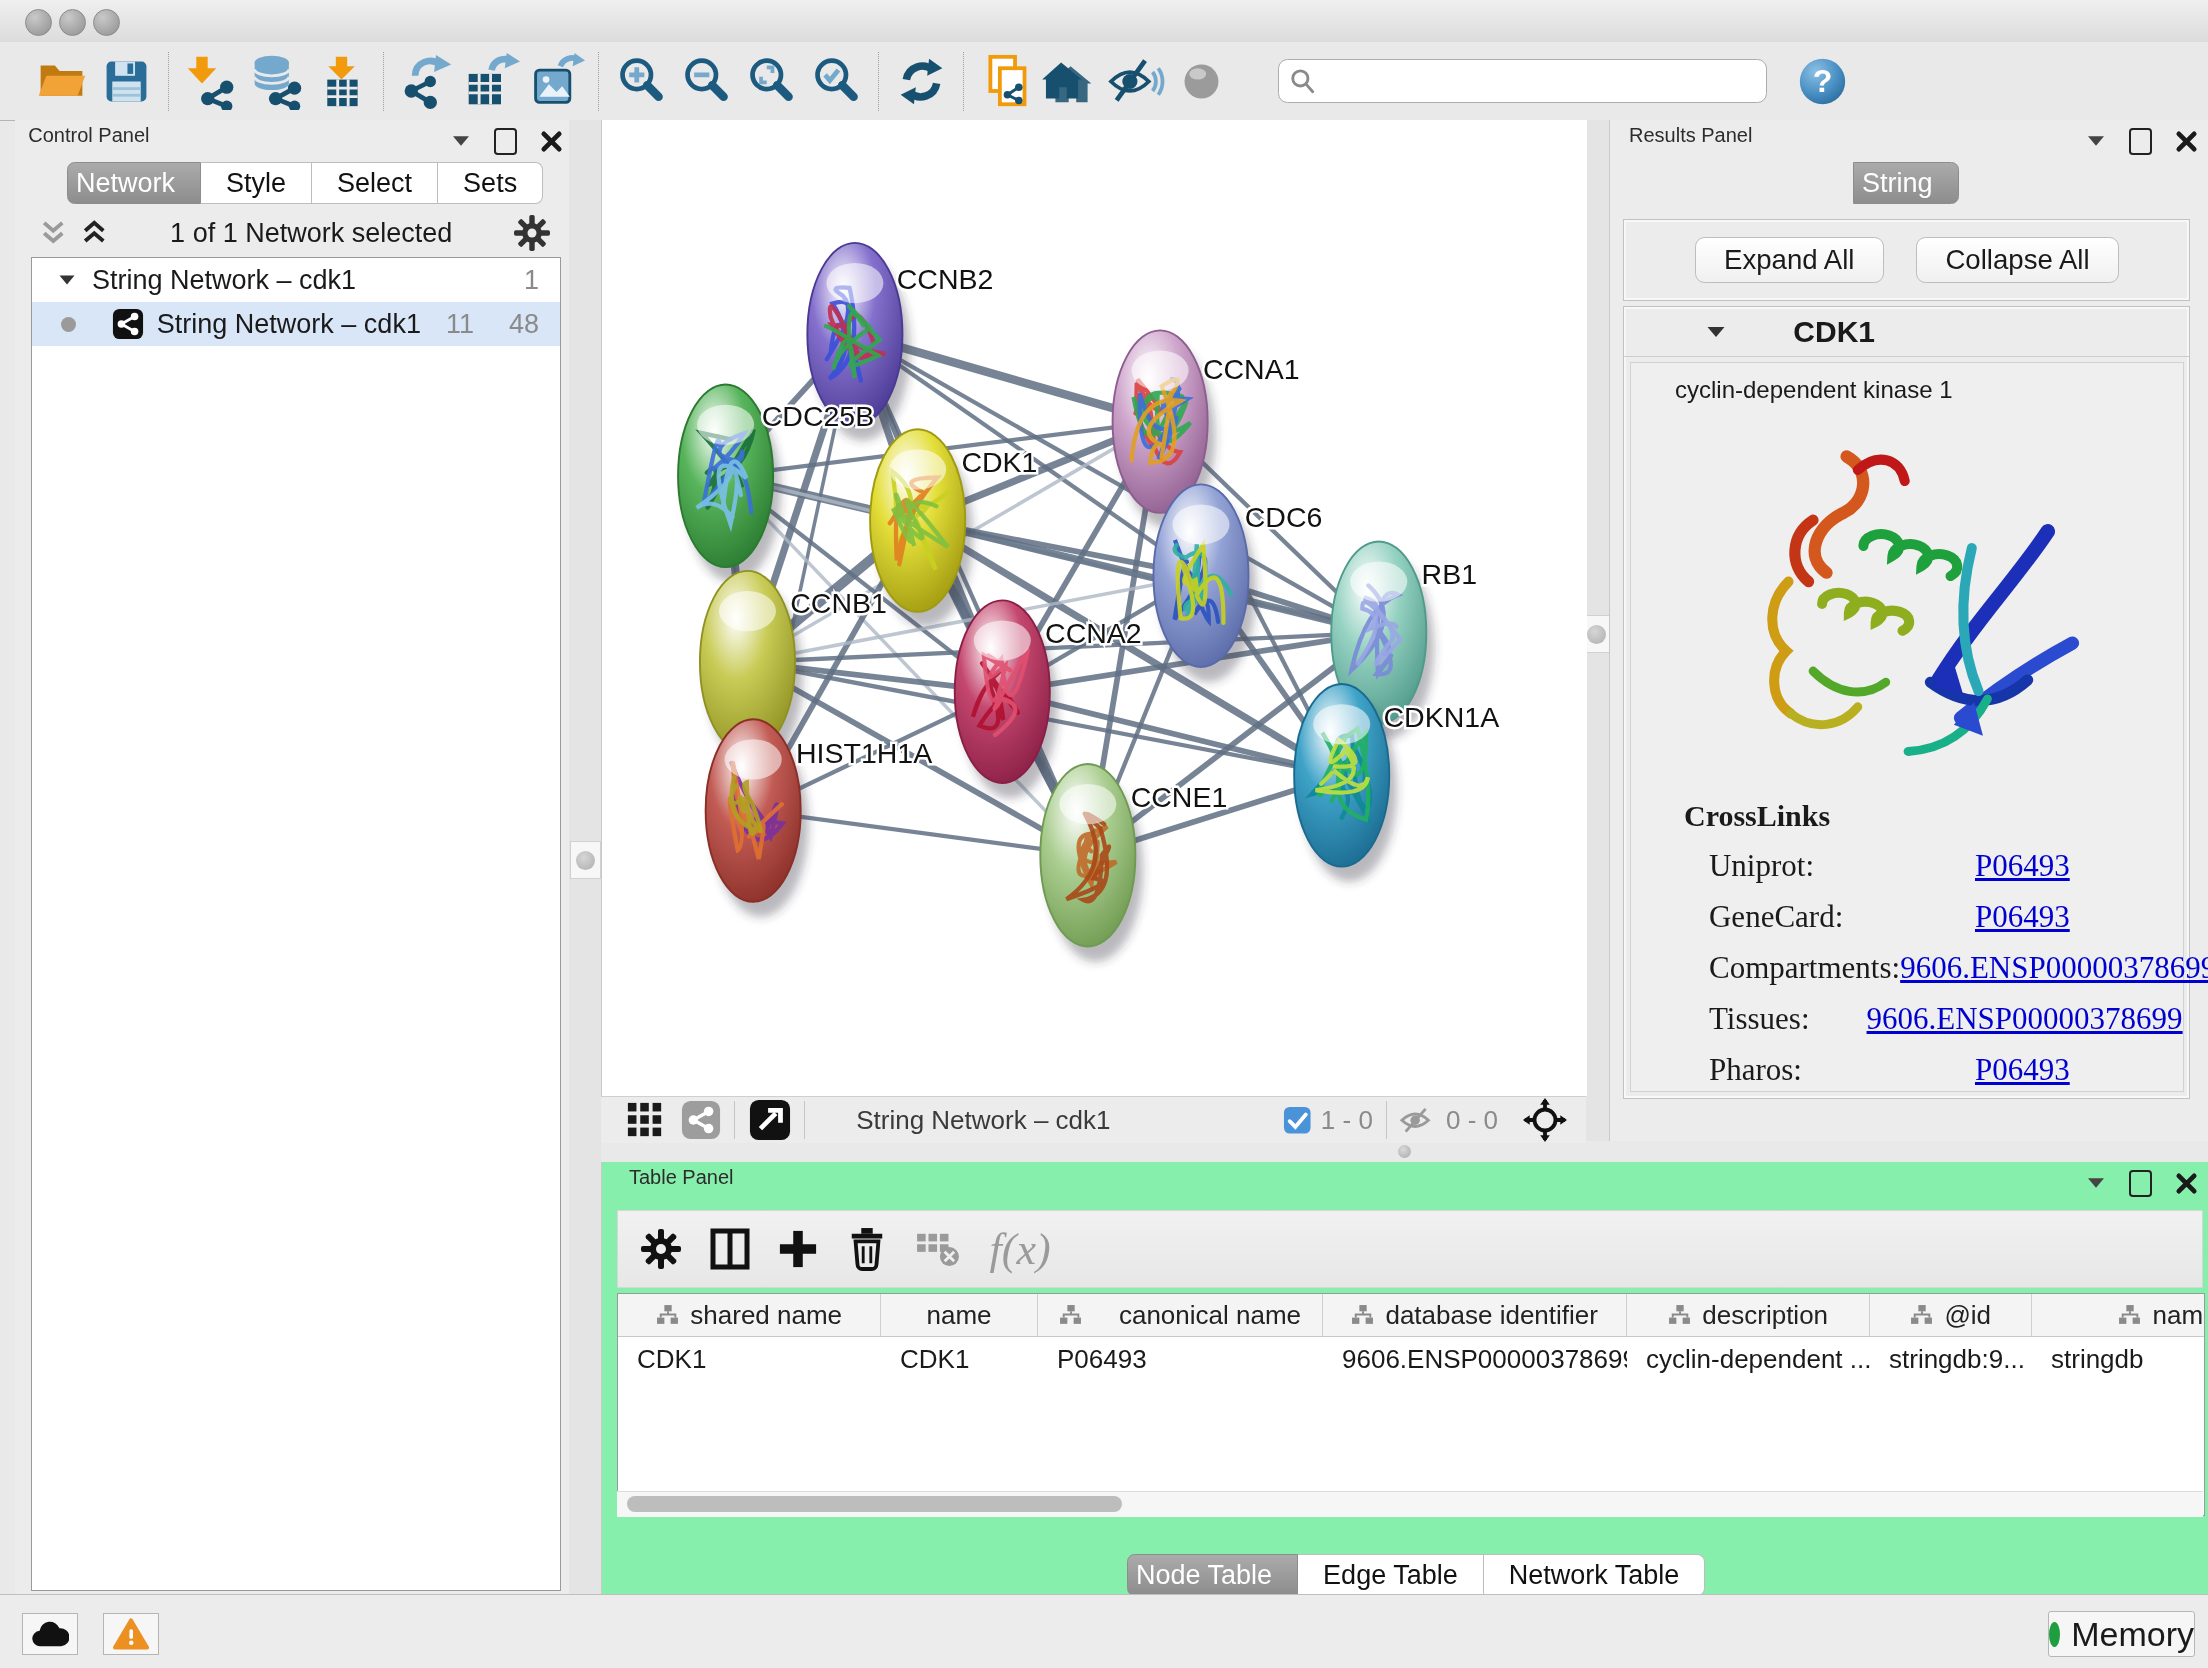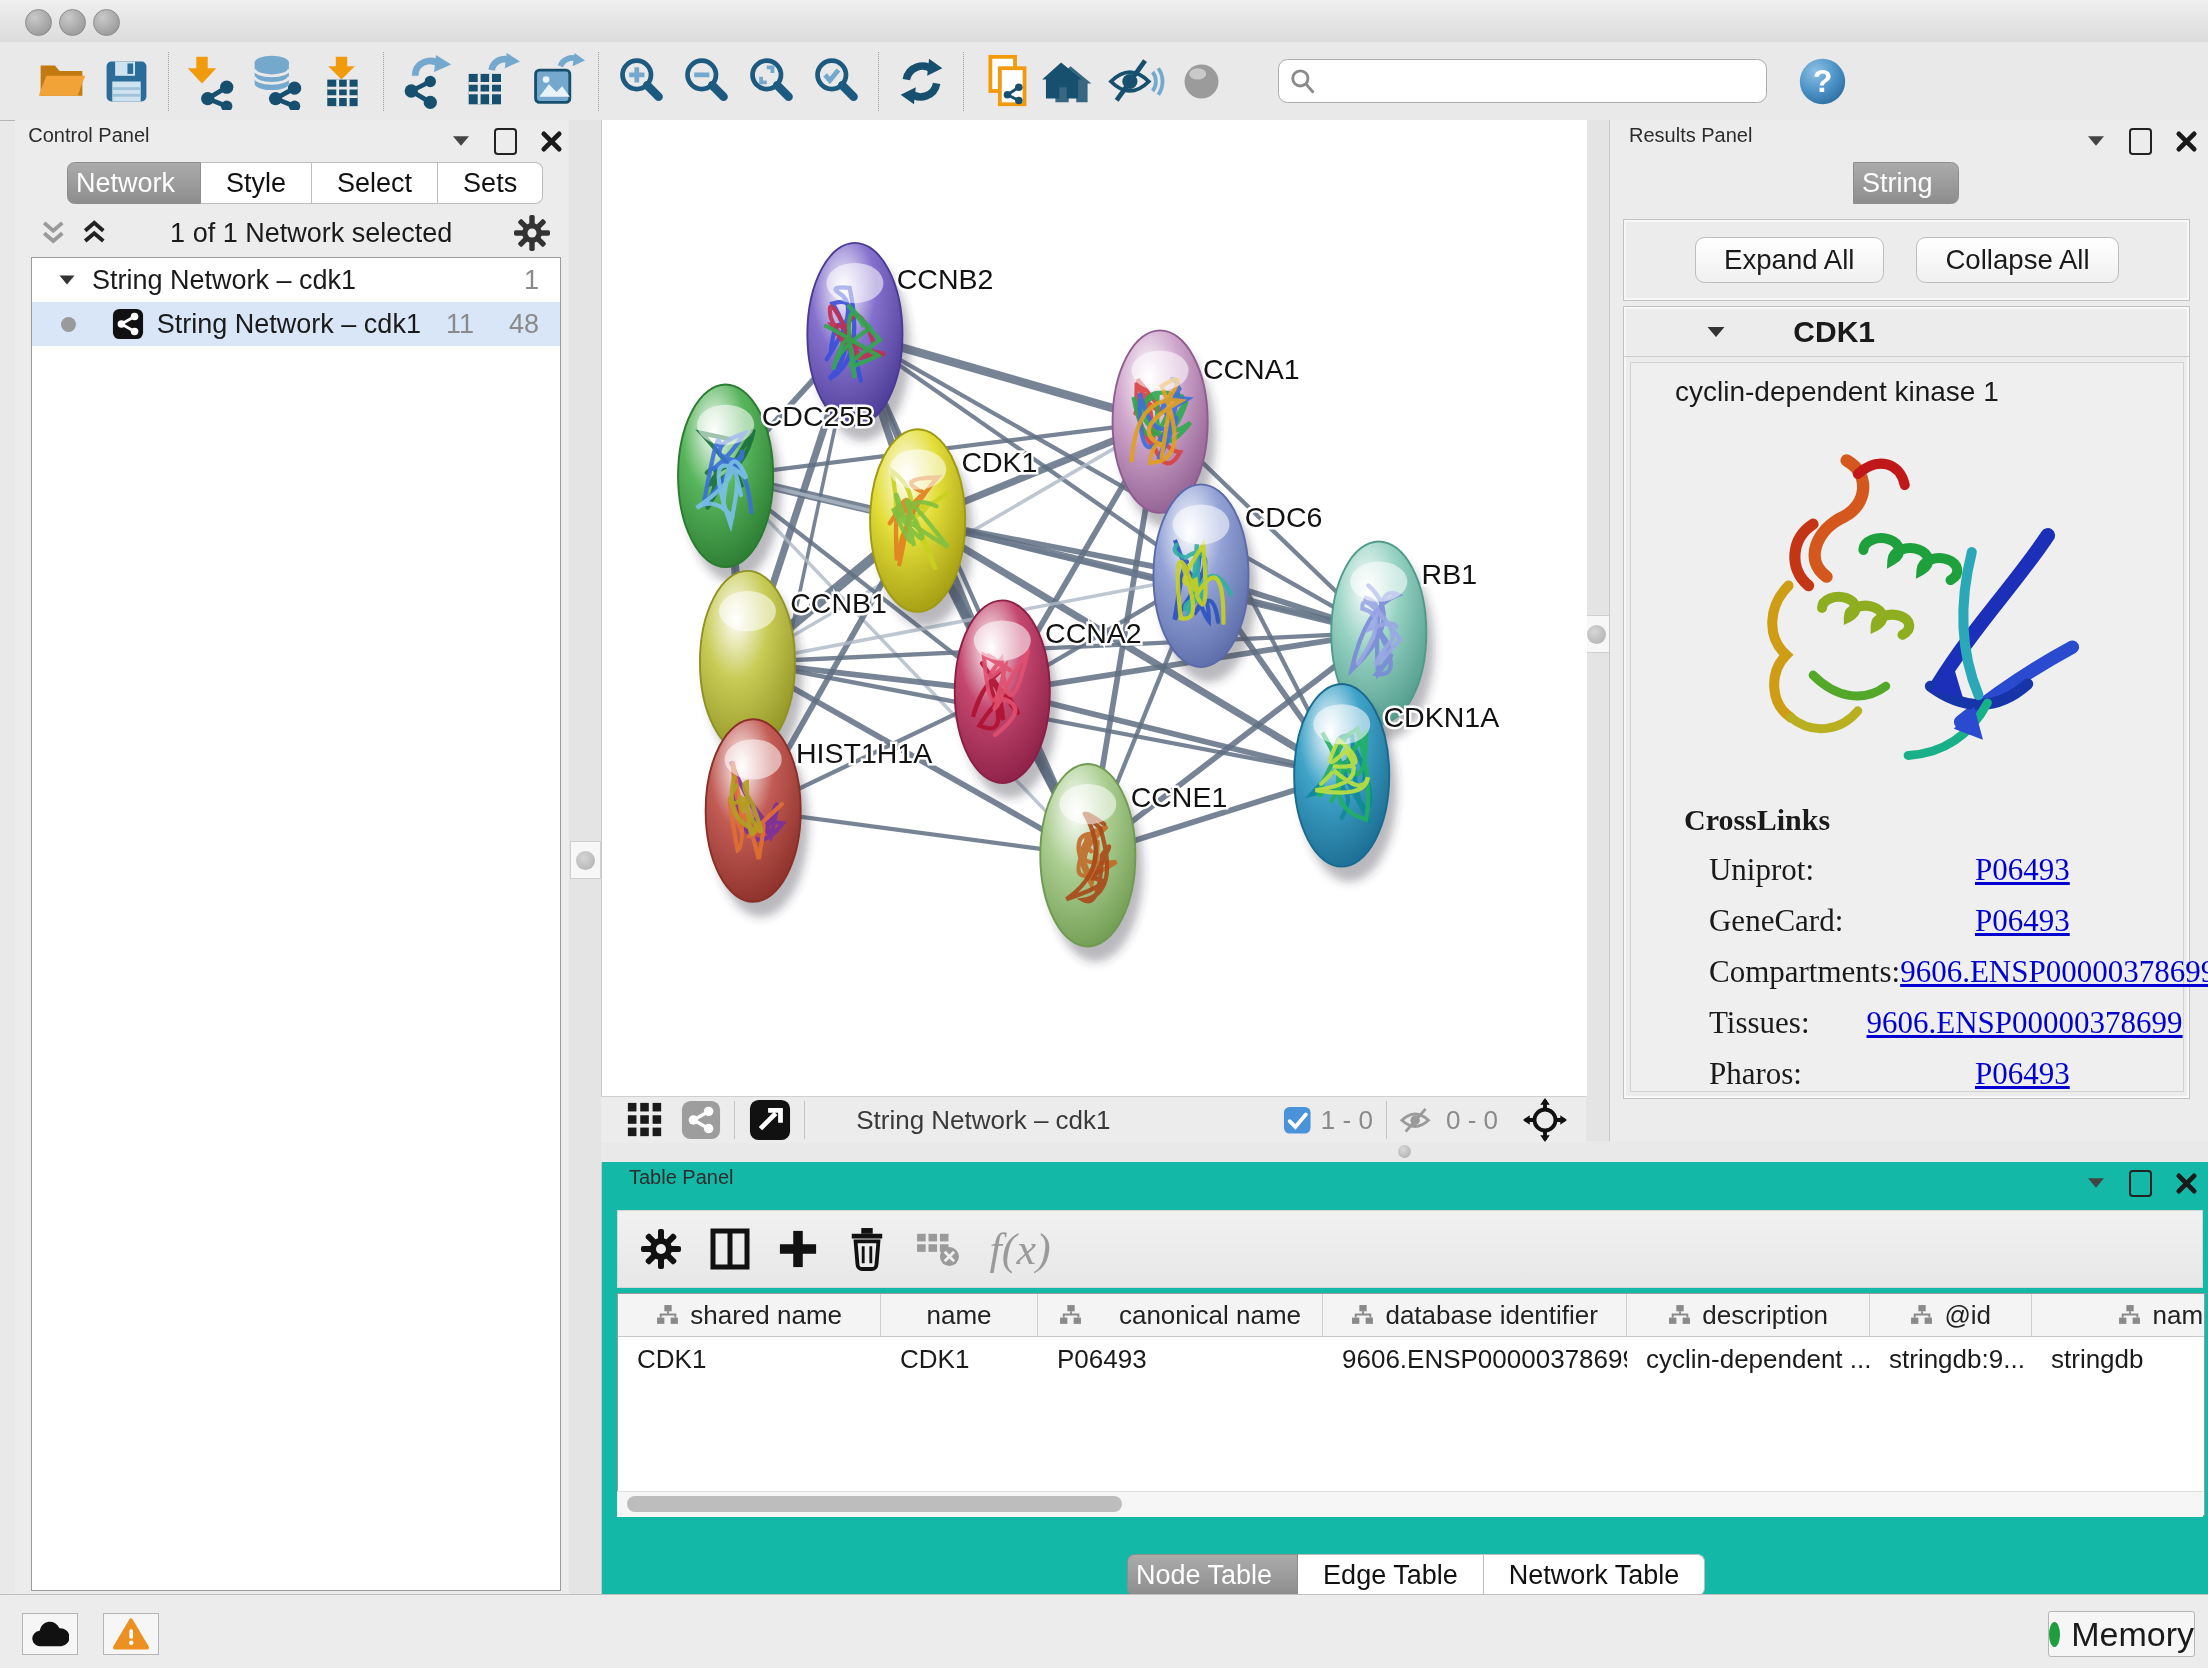--- a/index.html
+++ b/index.html
@@ -56,28 +56,28 @@
   #results-panel{position:absolute;left:1609px;top:120px;width:599px;height:1021px;background:#ececec;border-left:1px solid #c9c9c9;}
   #rp-box-a{position:absolute;left:13.3px;top:99px;width:565px;height:80px;background:#ececec;
     border:1.9px solid #c2c2c2;box-shadow:inset 0 0 0 1.9px #f8f8f8;display:flex;align-items:center;justify-content:center;gap:32px;}
   .rp-btn{height:44px;padding:0 28.5px;background:linear-gradient(#ffffff,#f0f0f0);border:1px solid #bdbdbd;
     border-radius:9.5px;font-size:27.6px;display:flex;align-items:center;}
   #rp-box-b{position:absolute;left:13.3px;top:186px;width:565px;height:791px;background:#ececec;
     border:1.9px solid #c2c2c2;box-shadow:inset 0 0 0 1.9px #f8f8f8;}
   #rp-gene-row{height:49px;display:flex;align-items:center;border-bottom:1.9px solid #cccccc;}
   #rp-gene{font-size:30px;font-weight:bold;margin-left:67px;}
   #rp-inner{position:absolute;left:5.7px;top:55px;right:5.7px;bottom:5.7px;background:#efefef;border:1px solid #d2d2d2;}
-  #rp-desc{font-size:28px;margin:13.3px 0 0 44px;}
+  #rp-desc{font-size:24px;margin:13.3px 0 0 44px;}
   #crosslinks{font-family:"Liberation Serif",serif;margin-left:53px;margin-top:5.7px;}
   #crosslinks-title{font-size:30px;font-weight:bold;}
   .cl-row{display:flex;font-size:31px;margin-top:15px;}
   .cl-label{width:266px;margin-left:25px;}
   .cl-link{color:#0000d0;text-decoration:underline;}
   
-  #table-panel{position:absolute;left:601px;top:1162px;width:1607px;height:432px;background:#14b8a6;border-left:1px solid #c9c9c9;}
+  #table-panel{position:absolute;left:601px;top:1162px;width:1607px;height:432px;background:#86efac;border-left:1px solid #c9c9c9;}
   #tp-toolbar{position:absolute;left:15px;top:48px;width:1586px;height:78px;background:linear-gradient(#f1f1f1,#e7e7e7);
     border:1px solid #d6d6d6;display:flex;align-items:center;gap:28.5px;padding-left:23px;box-sizing:border-box;}
   #tp-table{position:absolute;left:15px;top:131px;width:1586px;height:221px;background:#fff;border:1.9px solid #9a9a9a;overflow:hidden;}
   #tp-header{display:flex;height:42px;background:#f4f4f4;border-bottom:1px solid #c9c9c9;}
   .th{display:flex;align-items:center;justify-content:center;gap:11.4px;font-size:26px;color:#222;
     border-right:1px solid #cfcfcf;box-sizing:border-box;flex:0 0 auto;overflow:hidden;}
   #tp-row{display:flex;height:44px;align-items:center;}
   .td{font-size:26px;padding-left:19px;box-sizing:border-box;flex:0 0 auto;overflow:hidden;white-space:nowrap;}
   #tp-hscroll{position:absolute;left:15px;top:329px;width:1586px;height:25px;background:#f6f6f6;border-top:1px solid #ddd;}
   #tp-thumb{position:absolute;left:9.5px;top:3.8px;width:495px;height:16px;border-radius:8.6px;background:#bdbdbd;}

